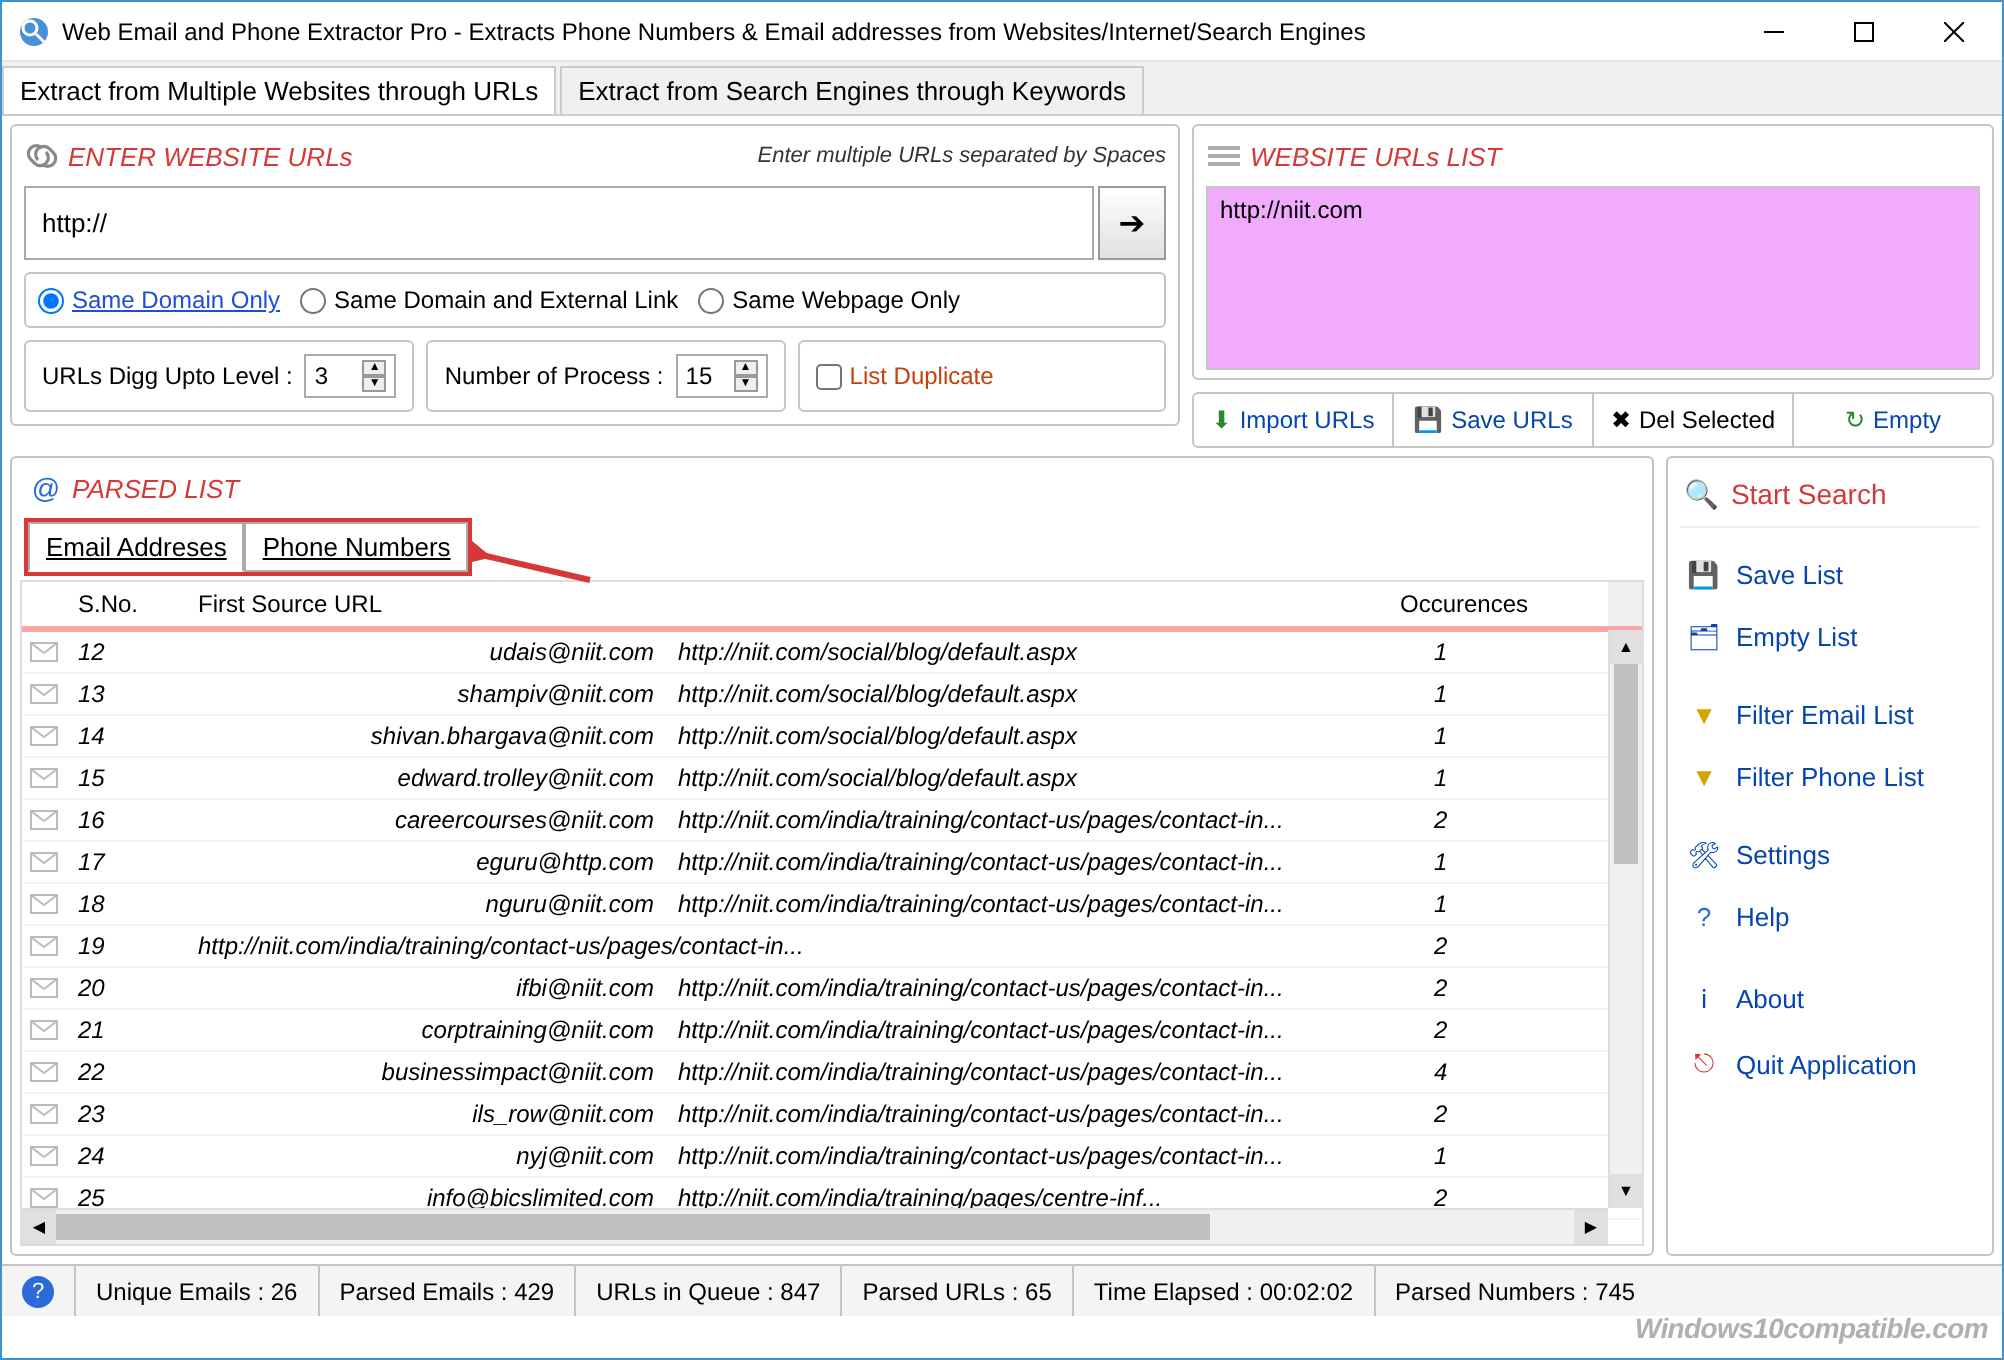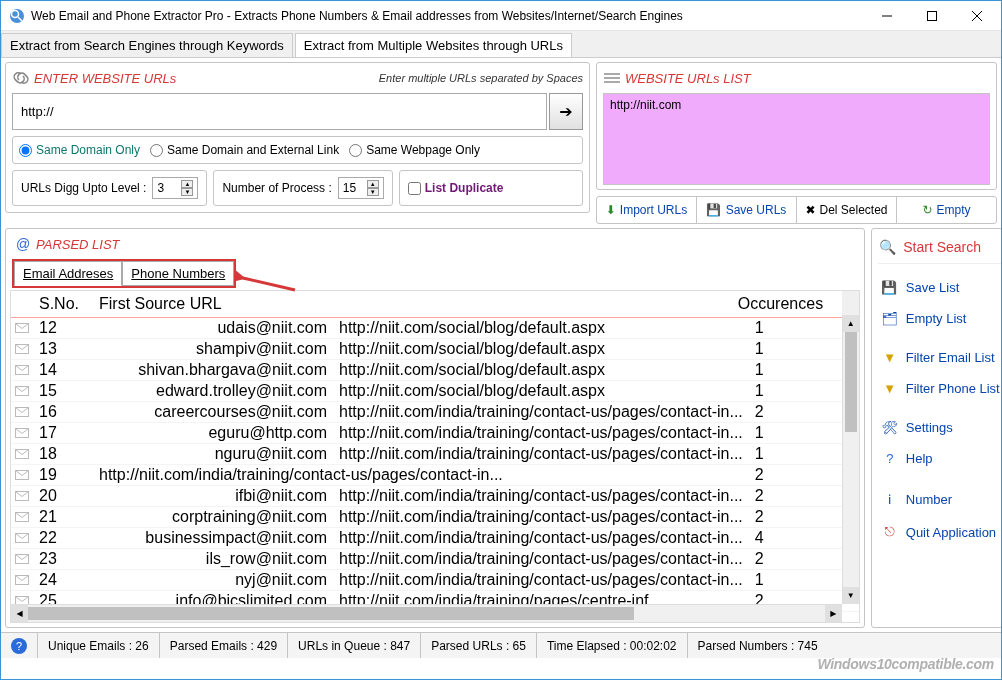--- a/index.html
+++ b/index.html
@@ -24,57 +24,57 @@
 .group-header-icon { width: 18px; height: 18px; display:flex; align-items:center; justify-content:center; }
 .group-title { color: #d63838; font-size: 13px; font-style: italic; }
 .group-subtitle { margin-left: auto; font-size: 11px; font-style: italic; color: #333; }
 
 .url-input-row { display: flex; gap: 2px; }
 .url-input { flex: 1; border: 1px solid #aaa; padding: 10px 8px; font-size: 13px; }
 .url-go-btn { width: 34px; border: 1px solid #999; background: linear-gradient(#fff,#e0e0e0); display:flex; align-items:center; justify-content:center; font-size: 16px; }
 
 .radio-row { border: 1px solid #c5c5c5; border-radius: 3px; padding: 6px; margin-top: 6px; display: flex; gap: 10px; }
 .radio-item { display: flex; align-items: center; gap: 4px; font-size: 12px; }
-.radio-item .link-blue { color: #0f766e; }
+.radio-item .link-blue { color: #1d4ed8; text-decoration: underline; }
 
 .params-row { display: flex; gap: 6px; margin-top: 6px; }
 .param-box { border: 1px solid #c5c5c5; border-radius: 3px; padding: 6px 8px; display: flex; align-items: center; gap: 6px; font-size: 12px; }
 .spinner { width: 46px; border: 1px solid #aaa; padding: 2px 4px; font-size: 12px; display:flex; align-items:center; }
 .spinner-btns { display:flex; flex-direction:column; margin-left:auto; }
 .spinner-btn { width:12px; height:8px; font-size:6px; line-height:6px; text-align:center; border:1px solid #999; background:#eee; }
-.red-text { color: #701a75; font-weight: bold; }
+.red-text { color: #c2410c; }
 
 .url-list { border: 1px solid #c5c5c5; height: 92px; padding: 4px 6px; font-size: 12px; background:#f0abfc; }
 .url-list-btns { display: flex; border: 1px solid #c5c5c5; border-radius: 3px; margin-top: 6px; }
 .url-list-btn { flex: 1; padding: 6px 4px; display: flex; align-items: center; gap: 4px; font-size: 12px; justify-content: center; }
 .url-list-btn:not(:last-child){ border-right:1px solid #c5c5c5; }
 .url-list-btn .link-blue { color: #0645ad; }
 
 .parsed-section { display: flex; gap: 6px; padding: 0 4px 4px 4px; height: 404px; }
 .parsed-left { flex: 1; border: 1px solid #c5c5c5; border-radius: 3px; padding: 4px; display:flex; flex-direction:column; }
 .parsed-right { flex: 0 0 164px; border: 1px solid #c5c5c5; border-radius: 3px; padding: 6px; }
 
 .parsed-header { display:flex; align-items:center; gap:4px; padding: 2px 4px 6px 4px; }
 .parsed-tabs { display:flex; border: 2px solid #d63838; width: fit-content; margin-left: 2px; position:relative;text-decoration:underline; }
 .parsed-tab { padding: 4px 8px; font-size: 13px; background:#fff; border:1px solid #aaa; }
 .parsed-tab.active { border-bottom-color:#fff; }
 
 .annotation-arrow { position:absolute; left: 235px; top: 268px; pointer-events:none; }
 
 .table-wrap { flex:1; overflow:hidden; border:1px solid #ddd; margin-top:2px; position:relative; }
-.table-head { display:flex; background:#fff; border-bottom:1px solid #fca5a5; font-size:16px; }
+.table-head { display:flex; background:#fff; border-bottom:3px solid #fca5a5; font-size:12px; }
 .th { padding: 4px 6px; }
 .th-icon { width: 22px; }
 .th-sno { width: 60px; }
 .th-email { width: 240px; }
 .th-url { flex:1; }
 .th-occ { width: 110px; }
 .th-scroll { width: 17px; background:#f0f0f0; }
 .table-body { height: 320px; overflow-y:hidden; }
-.tr { display:flex; font-size:16px; border-bottom:1px solid #f4f4f4; height:21px; align-items:center; }
+.tr { display:flex; font-size:12px; border-bottom:1px solid #f4f4f4; height:21px; align-items:center;font-style:italic; }
 .td-icon { width:22px; display:flex; align-items:center; justify-content:center; }
 .td-sno { width:60px; padding:0 6px; }
 .td-email { width:240px; padding:0 6px; white-space:nowrap; overflow:hidden;text-align:right; }
 .td-url { flex:1; padding:0 6px; white-space:nowrap; overflow:hidden; }
 .td-occ { width:110px; padding:0 6px; }
 .scrollbar-v { position:absolute; right:0; top:24px; bottom:18px; width:17px; background:#f0f0f0; border-left:1px solid #ddd; }
 .scrollbar-v .sb-btn { height:17px; background:#e0e0e0; display:flex; align-items:center; justify-content:center; font-size:8px; }
 .scrollbar-v .sb-thumb { position:absolute; top:17px; left:2px; right:2px; height:100px; background:#c0c0c0; }
 .scrollbar-h { position:absolute; left:0; right:17px; bottom:0; height:18px; background:#f0f0f0; border-top:1px solid #ddd; display:flex; }
 .scrollbar-h .sb-btn { width:17px; background:#e0e0e0; display:flex; align-items:center; justify-content:center; font-size:8px; }
@@ -116,22 +116,22 @@
     <div class="win-btn close">
         <svg viewBox="0 0 10 10">
           <line x1="0" y1="0" x2="10" y2="10" stroke="#000"></line>
           <line x1="10" y1="0" x2="0" y2="10" stroke="#000"></line>
         </svg>
       </div>
   </div>
 </div>
 
 <div class="tabs-main">
+  <div class="tab-main">Extract from Multiple Websites through URLs</div>
   <div class="tab-main inactive">Extract from Search Engines through Keywords</div>
-  <div class="tab-main">Extract from Multiple Websites through URLs</div>
 </div>
 
 <div class="content">
   <div class="left-panel">
     <div class="groupbox">
       <div class="group-header">
         <span class="group-header-icon">
             <svg width="16" height="16" viewBox="0 0 16 16">
               <path d="M6 10a4 4 0 015.66-5.66l2 2A4 4 0 018 12" fill="none" stroke="#888" stroke-width="1.6"></path>
               <path d="M10 6a4 4 0 01-5.66 5.66l-2-2A4 4 0 018 4" fill="none" stroke="#888" stroke-width="1.6"></path>
@@ -470,21 +470,21 @@
         <span class="icon-slot">🛠</span>
         <span>Settings</span>
       </div>
     <div class="side-item">
         <span class="icon-slot" style="color:#2a6ad9;">?</span>
         <span>Help</span>
       </div>
     <div class="side-sep"></div>
     <div class="side-item">
         <span class="icon-slot">ℹ</span>
-        <span>Number</span>
+        <span>About</span>
       </div>
     <div class="side-item">
         <span class="icon-slot" style="color:#d63838;">⎋</span>
         <span>Quit Application</span>
       </div>
   </div>
 </div>
 
 <svg class="annotation-arrow" width="70" height="30">
   <defs>

